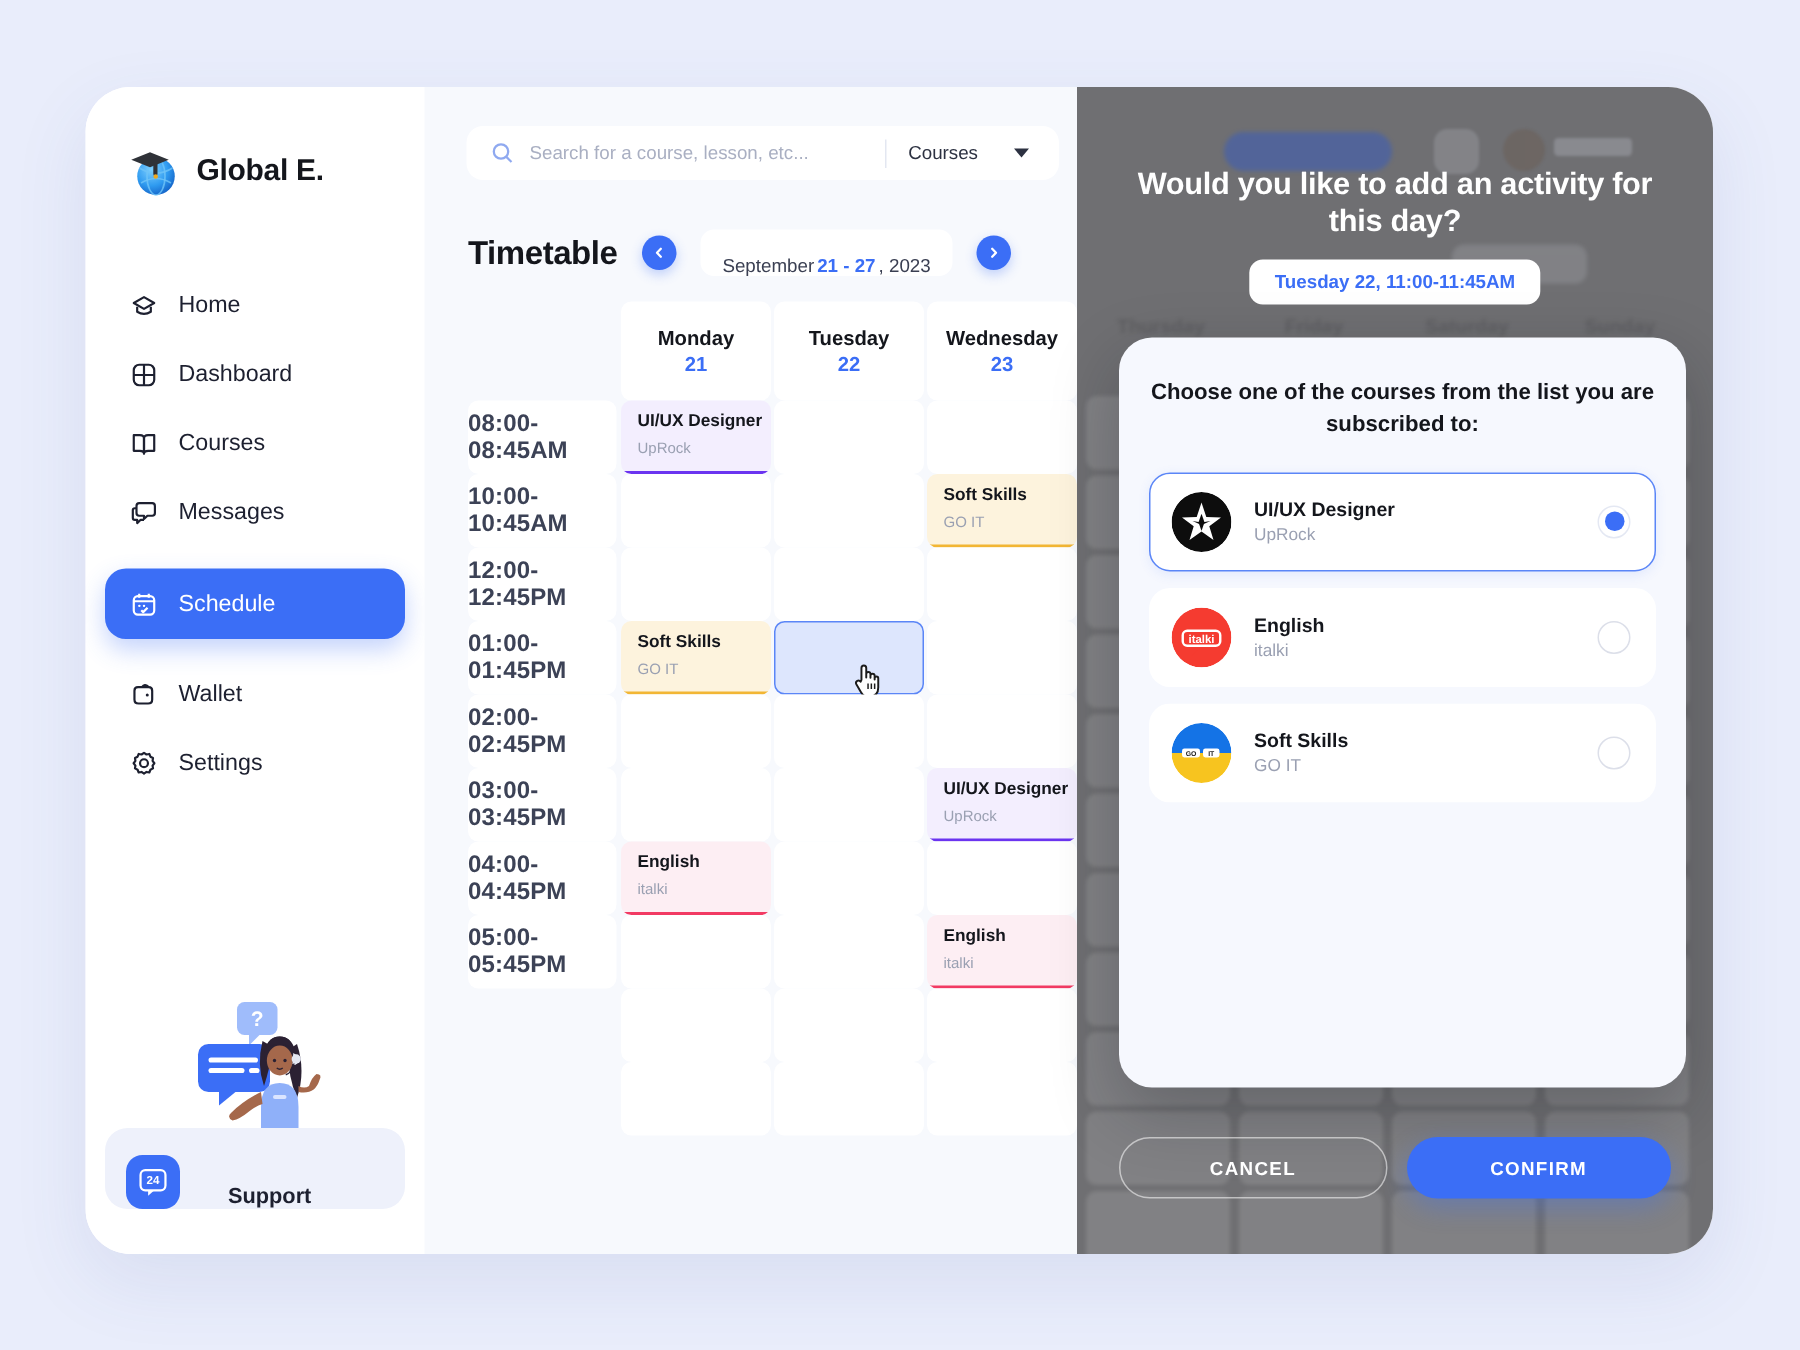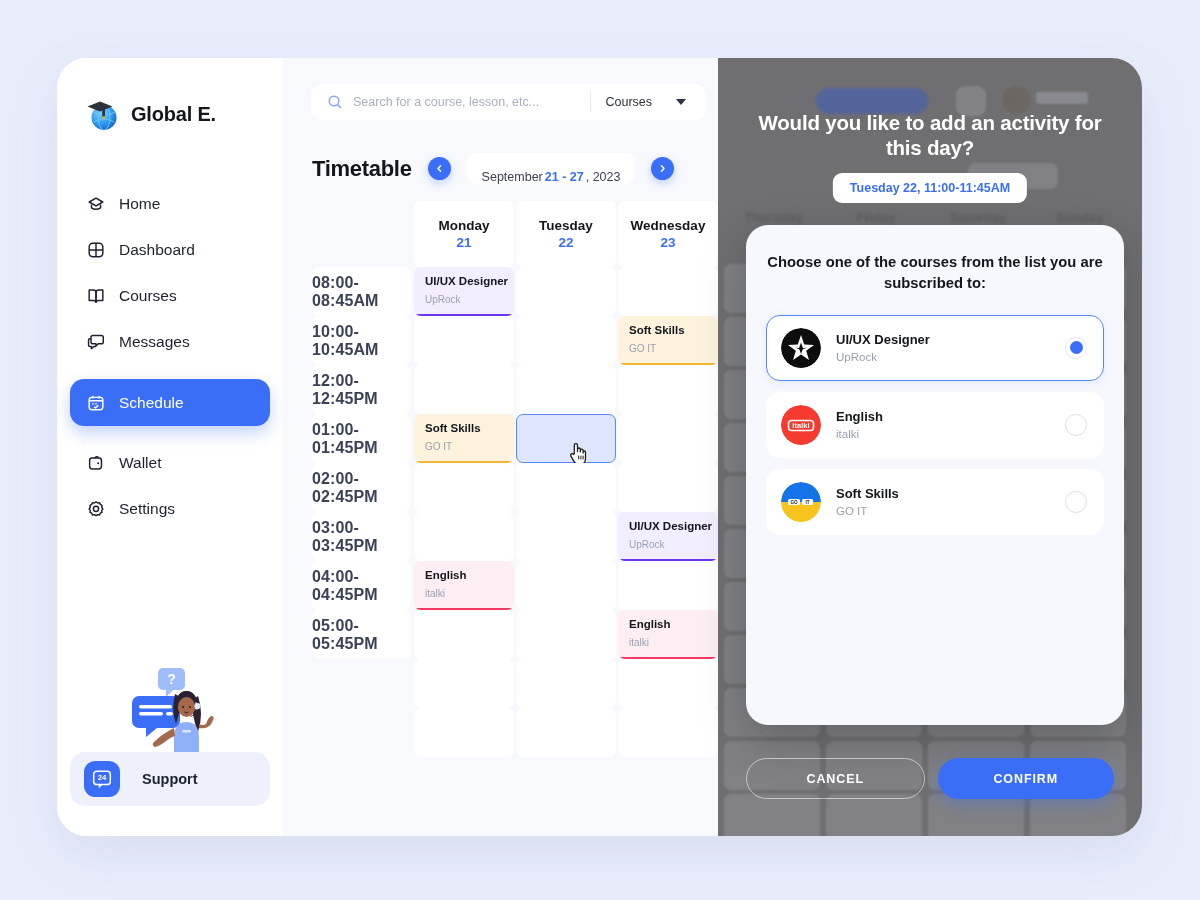--- a/index.html
+++ b/index.html
@@ -48,21 +48,21 @@
     box-shadow: 0 7px 16px rgba(59,110,246,0.30);
     height: 47px;
   }
   .nav-gap { height: 11px; }
 
   
   .support-wrap { position: absolute; left: 13px; bottom: 30px; width: 200px; }
   .support-illu { position: relative; height: 104px; margin-bottom: -18px; }
   .support-card {
     position: relative;
-    display: flex; align-items: center; gap: 22px;
+    display: flex; align-items: flex-end; gap: 32px;
     height: 54px; padding: 0 14px;
     background: #eef1fb;
     border-radius: 15px;
     cursor: pointer;
   }
   .support-badge {
     width: 36px; height: 36px; flex: 0 0 36px;
     background: #3b6ef6; border-radius: 11px;
     display: flex; align-items: center; justify-content: center;
   }

